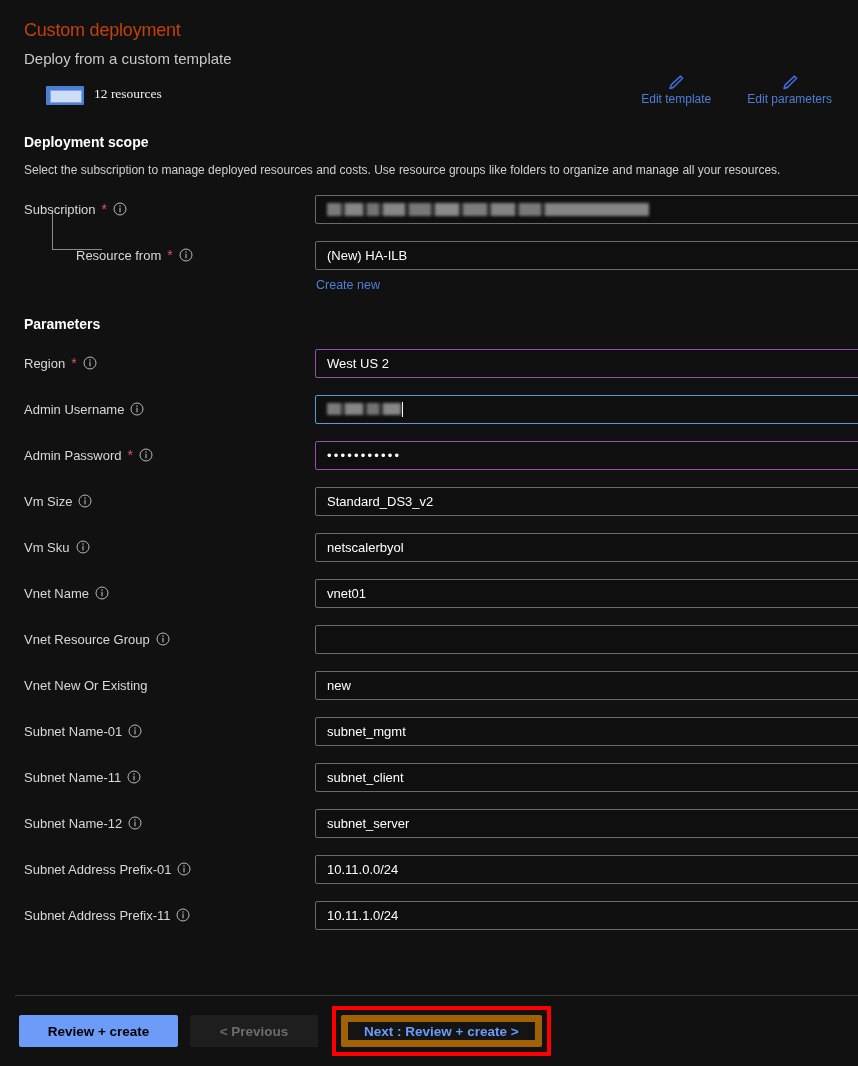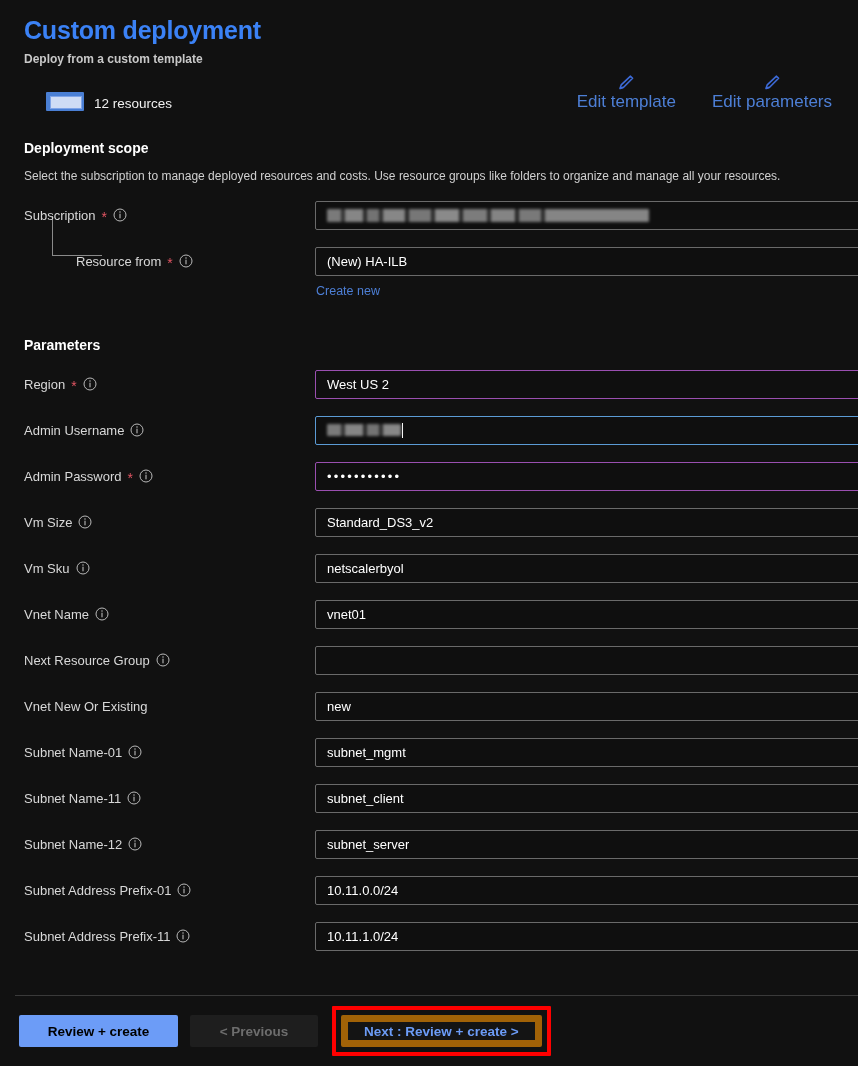--- a/index.html
+++ b/index.html
@@ -18,48 +18,48 @@
     width: 858px;
     height: 1066px;
     background: #111111;
   }
 
   
   .header {
     padding: 14px 24px 0 24px;
   }
   .page-title {
-    font-size: 25px;
-    font-weight: bold;
+    font-size: 18px;
+    font-weight: normal;
     letter-spacing: -0.2px;
-    color: #3b82f6;
+    color: #c2410c;
     line-height: 32px;
   }
   .page-subtitle {
-    font-size: 12px;
+    font-size: 15px;
     color: #c8c8c8;
     margin-top: 4px;
     line-height: 18px;
-    font-weight: bold;
   }
 
   .header-row {
     display: flex;
     align-items: flex-end;
     justify-content: space-between;
     margin-top: 7px;
     padding-right: 2px;
   }
 
   .resources-chip {
     display: flex;
-    align-items: flex-end;
+    align-items: flex-start;
     gap: 10px;
     padding-left: 22px;
     padding-bottom: 3px;
+    font-family: Liberation Serif, serif;
   }
   .tmpl-icon {
     width: 38px;
     height: 19px;
     background: #4a7fd4;
     border-radius: 1px;
     position: relative;
     flex: 0 0 auto;
   }
   .tmpl-icon::after {
@@ -86,21 +86,21 @@
     align-items: center;
     gap: 1px;
     cursor: pointer;
   }
   .pencil-icon {
     width: 18px;
     height: 16px;
     display: block;
   }
   .edit-action-label {
-    font-size: 17px;
+    font-size: 12px;
     color: #4d7fd6;
   }
 
   
   .content {
     padding: 0 24px;
   }
   .section-title {
     font-size: 14px;
     font-weight: bold;
@@ -122,21 +122,20 @@
     display: flex;
     align-items: center;
     height: 46px;
     position: relative;
   }
 
   .row-label {
     width: 291px;
     flex: 0 0 291px;
     display: flex;
-    align-items: center;
     gap: 6px;
     font-size: 13px;
     color: #d8d8d8;
     white-space: nowrap;
   }
   .row-label.indent { padding-left: 52px; }
 
   .req-star {
     color: #e25563;
     font-size: 14px;
@@ -393,21 +392,21 @@
           </div>
         </div>
       </div>
 
       <div class="create-new-row">
         <div class="create-new-spacer"></div>
         <div class="create-new-link">Create new</div>
       </div>
     </div>
 
-    <div class="section-title" style="margin-top:31px;">Parameters</div>
+    <div class="section-title" style="margin-top:16px;">Parameters</div>
 
     <div class="form-rows" id="param-rows" style="margin-top:8px;">
         <div class="row">
       <div class="row-label">
         <span>Region</span>
         <span class="req-star">*</span>
         <svg class="info-icon" viewBox="0 0 14 14">
       <circle cx="7" cy="7" r="6" fill="none" stroke="#b9b9b9" stroke-width="1"></circle>
       <circle cx="7" cy="3.9" r="0.75" fill="#b9b9b9"></circle>
       <rect x="6.45" y="5.7" width="1.1" height="4.6" fill="#b9b9b9"></rect>
@@ -516,21 +515,21 @@
       </div>
       <div class="field-wrap">
         <div class="field">
           <span class="field-text">vnet01</span>
 
         </div>
       </div>
         </div>
         <div class="row">
       <div class="row-label">
-        <span>Next Resource Group</span>
+        <span>Vnet Resource Group</span>
 
         <svg class="info-icon" viewBox="0 0 14 14">
       <circle cx="7" cy="7" r="6" fill="none" stroke="#b9b9b9" stroke-width="1"></circle>
       <circle cx="7" cy="3.9" r="0.75" fill="#b9b9b9"></circle>
       <rect x="6.45" y="5.7" width="1.1" height="4.6" fill="#b9b9b9"></rect>
     </svg>
       </div>
       <div class="field-wrap">
         <div class="field">
           <span class="field-text"></span>

